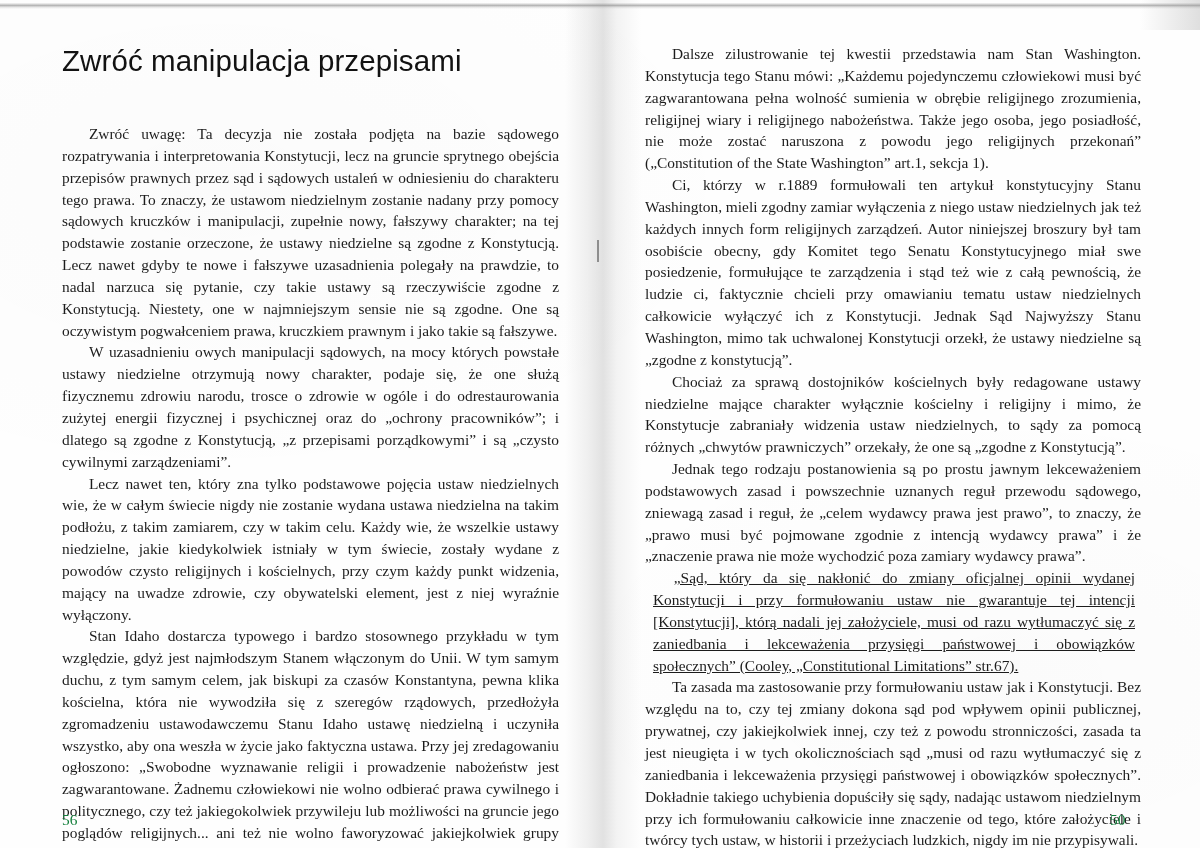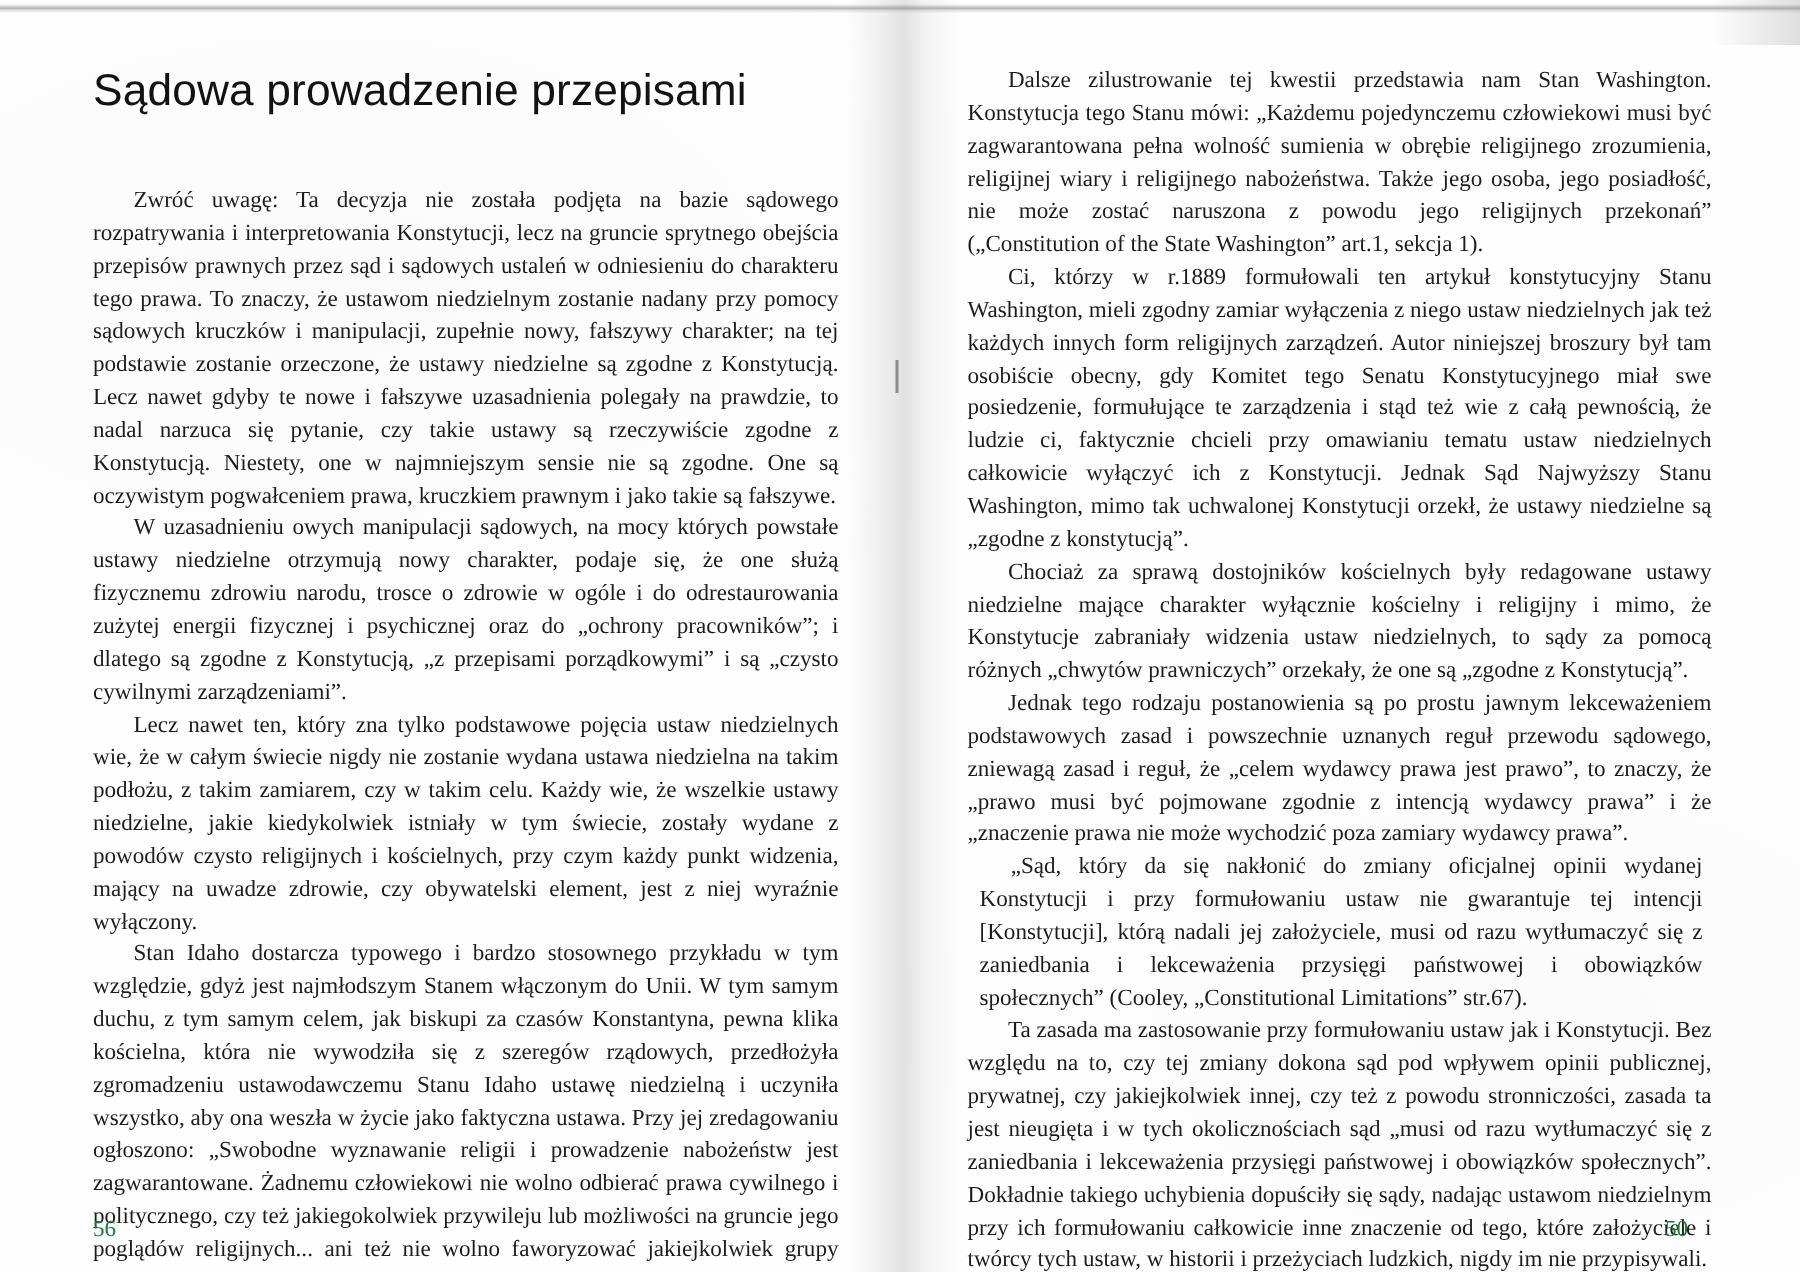--- a/index.html
+++ b/index.html
@@ -115,20 +115,21 @@
   .body-col p {
     margin: 0;
     text-indent: 1.75em;
   }
 
   
   .body-col p.quote {
     text-indent: 1.35em;
     padding-left: 8px;
     padding-right: 6px;
+    text-decoration: underline;
   }
 
   .folio {
     position: absolute;
     font-size: 15.4px;
     color: #15803d;
     line-height: 1;
   }
   .folio-left  { left: 62px;  top: 812px; }
   .folio-right { left: 1110px; top: 812px; }
@@ -145,21 +146,21 @@
 </style>
 </head>
 <body>
 
 <div id="scan">
 
   <div class="paper-tint"></div>
 
   <div class="page page-left">
 
-    <h1 class="chapter-title">Sądowa prowadzenie przepisami</h1>
+    <h1 class="chapter-title">Zwróć manipulacja przepisami</h1>
 
     <div class="body-col body-left">
       <p>Zwróć uwagę: Ta decyzja nie została podjęta na bazie sądowego rozpatrywania i interpretowania Konstytucji, lecz na gruncie sprytnego obejścia przepisów prawnych przez sąd i sądowych ustaleń w odniesieniu do charakteru tego prawa. To znaczy, że ustawom niedzielnym zostanie nadany przy pomocy sądowych kruczków i manipulacji, zupełnie nowy, fałszywy charakter; na tej podstawie zostanie orzeczone, że ustawy niedzielne są zgodne z Konstytucją. Lecz nawet gdyby te nowe i fałszywe uzasadnienia polegały na prawdzie, to nadal narzuca się pytanie, czy takie ustawy są rzeczywiście zgodne z Konstytucją. Niestety, one w najmniejszym sensie nie są zgodne. One są oczywistym pogwałceniem prawa, kruczkiem prawnym i jako takie są fałszywe.</p>
       <p>W uzasadnieniu owych manipulacji sądowych, na mocy których powstałe ustawy niedzielne otrzymują nowy charakter, podaje się, że one służą fizycznemu zdrowiu narodu, trosce o zdrowie w ogóle i do odrestaurowania zużytej energii fizycznej i psychicznej oraz do „ochrony pracowników”; i dlatego są zgodne z Konstytucją, „z przepisami porządkowymi” i są „czysto cywilnymi zarządzeniami”.</p>
       <p>Lecz nawet ten, który zna tylko podstawowe pojęcia ustaw niedzielnych wie, że w całym świecie nigdy nie zostanie wydana ustawa niedzielna na takim podłożu, z takim zamiarem, czy w takim celu. Każdy wie, że wszelkie ustawy niedzielne, jakie kiedykolwiek istniały w tym świecie, zostały wydane z powodów czysto religijnych i kościelnych, przy czym każdy punkt widzenia, mający na uwadze zdrowie, czy obywatelski element, jest z niej wyraźnie wyłączony.</p>
       <p>Stan Idaho dostarcza typowego i bardzo stosownego przykładu w tym względzie, gdyż jest najmłodszym Stanem włączonym do Unii. W tym samym duchu, z tym samym celem, jak biskupi za czasów Konstantyna, pewna klika kościelna, która nie wywodziła się z szeregów rządowych, przedłożyła zgromadzeniu ustawodawczemu Stanu Idaho ustawę niedzielną i uczyniła wszystko, aby ona weszła w życie jako faktyczna ustawa. Przy jej zredagowaniu ogłoszono: „Swobodne wyznawanie religii i prowadzenie nabożeństw jest zagwarantowane. Żadnemu człowiekowi nie wolno odbierać prawa cywilnego i politycznego, czy też jakiegokolwiek przywileju lub możliwości na gruncie jego poglądów religijnych... ani też nie wolno faworyzować jakiejkolwiek grupy religijnej, czy też formy oddawania czci Bogu poprzez wydanie ustawy.” Potem Sąd Najwyższy Stanu Idaho orzekł, że ta religijno kościelna ustawa jest „zgodna z Konstytucją” („Constitution of the State Idaho”, artykuł 1, sekcja 2).</p>
     </div>
 
     <div class="folio folio-left">56</div>
   </div>

